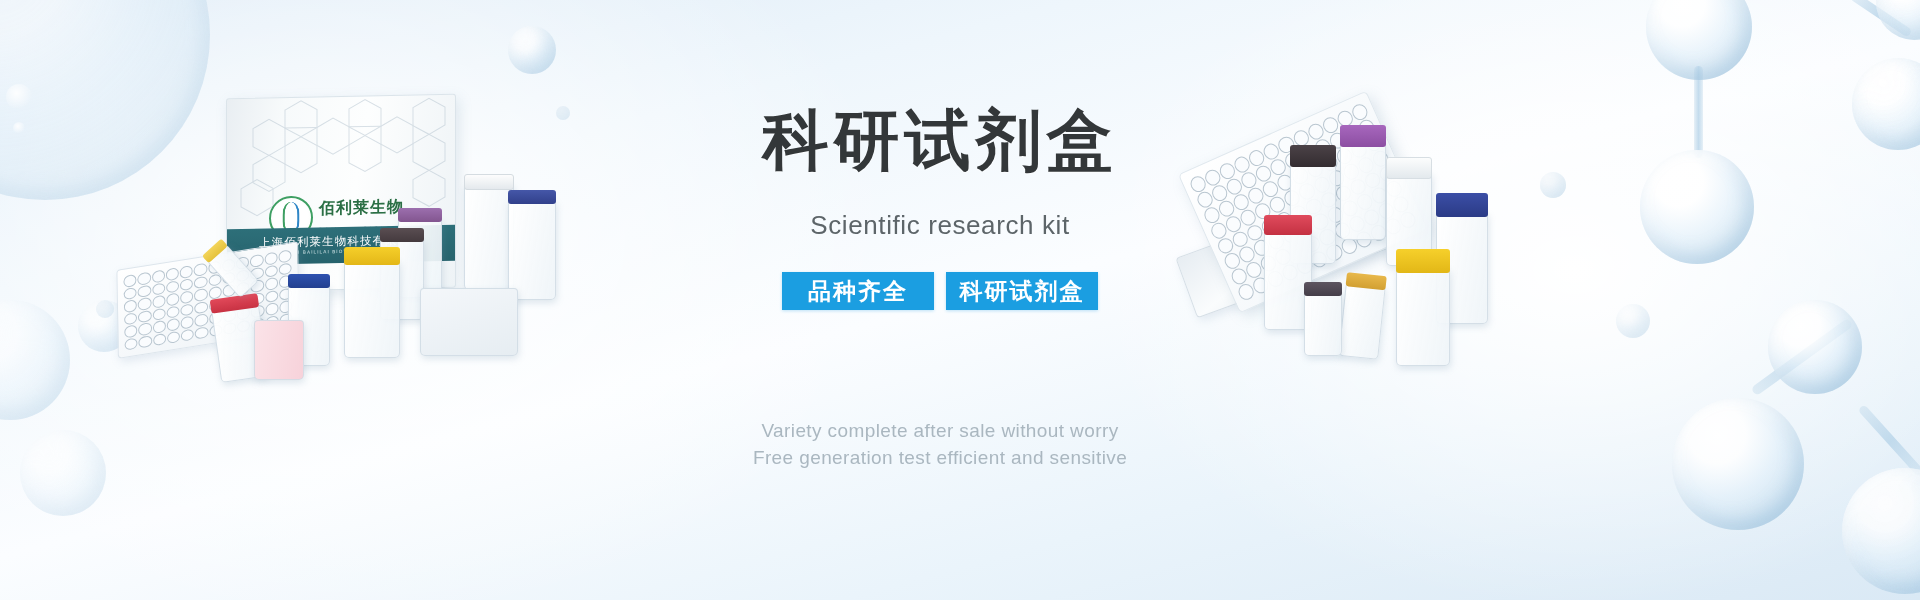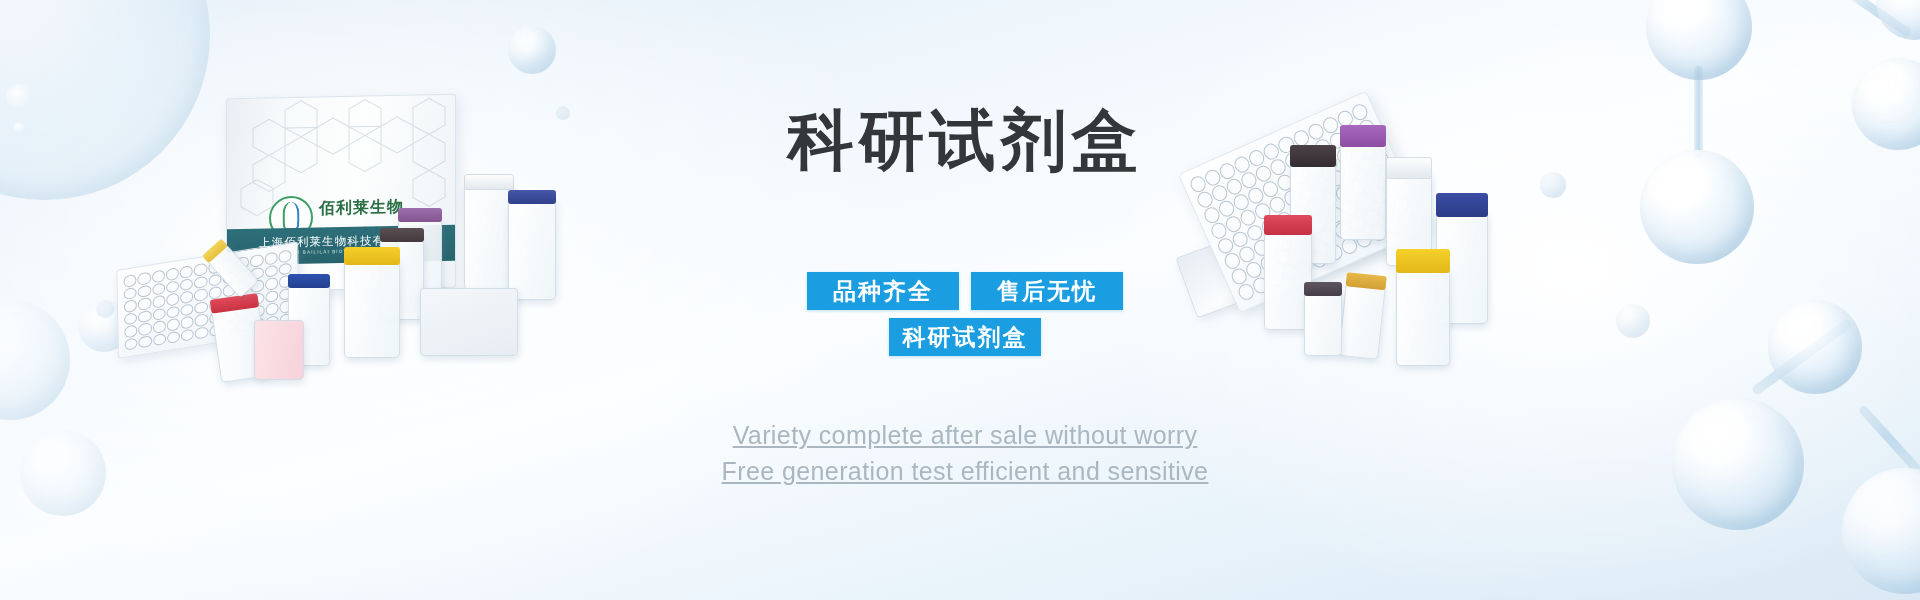--- a/index.html
+++ b/index.html
@@ -89,21 +89,21 @@
   }
   .wells{display:grid;grid-template-columns:repeat(12,1fr);grid-gap:1px;height:100%;}
   .well{border:.7px solid #b9c6d0;border-radius:50%;background:#fafcfe;}
   .pouch{
     position:absolute;left:30px;top:100px;width:210px;height:62px;
     background:linear-gradient(160deg,#e7edf2,#fafcfd 45%,#dfe7ed);
     border:1px solid #d6dfe6;border-radius:4px;transform:rotate(-20deg);
     box-shadow:2px 4px 10px rgba(120,150,175,.18);
   }
   
-  .center{position:absolute;left:585px;top:0;width:760px;height:600px;text-align:center;}
+  .center{position:absolute;left:560px;top:0;width:760px;height:600px;text-align:center;}
   .title{
     position:absolute;left:0;right:0;top:108px;
     font-size:66px;line-height:1;font-weight:700;color:#333739;
     letter-spacing:5px;
     font-family:"DejaVu Sans","Liberation Sans",sans-serif;
     text-shadow:0 1px 2px rgba(255,255,255,.7);
   }
   .subtitle{
     position:absolute;left:0;right:0;top:212px;
     font-size:26px;line-height:1;color:#5d6569;letter-spacing:.6px;font-weight:400;
@@ -116,21 +116,21 @@
   .badge{
     width:152px;height:38px;box-sizing:border-box;
     background:#1b9ee1;color:#ffffff;
     display:flex;align-items:center;justify-content:center;
     font-size:23px;font-weight:700;letter-spacing:2px;
     font-family:"DejaVu Sans","Liberation Sans",sans-serif;
     box-shadow:0 1px 3px rgba(27,158,225,.28);
   }
   .tagline{
     position:absolute;left:0;right:0;top:418px;
-    font-size:25px;line-height:1.42;color:#aab7c0;letter-spacing:.4px;font-weight:400;text-decoration:underline;
+    font-size:19px;line-height:1.42;color:#aab7c0;letter-spacing:.4px;font-weight:400;
   }
 </style>
 </head>
 <body>
 
 <div class="banner">
 
   <div>
     <div class="bub" style="left:-120px;top:-130px;width:330px;height:330px;opacity:.55;"></div>
     <div class="bub" style="left:-50px;top:300px;width:120px;height:120px;opacity:.5;"></div>
@@ -433,24 +433,24 @@
     </div>
     <div class="vial" style="left:154px;top:172px;width:36px;height:62px;">
       <span class="cap" style="background:linear-gradient(180deg,#5d5560,#453e49);height:14px;top:-11px;"></span>
     </div>
   </div>
 
   <div class="center">
 
     <div class="title">科研试剂盒</div>
 
+    <div class="subtitle">Scientific research kit</div>
 
     <div class="badges">
       <div class="badge">品种齐全</div>
-      <div class="badge">售后无忧</div>
       <div class="badge">科研试剂盒</div>
     </div>
 
     <div class="tagline">
       <div>Variety complete after sale without worry</div>
       <div>Free generation test efficient and sensitive</div>
     </div>
 
   </div>
 </div>

